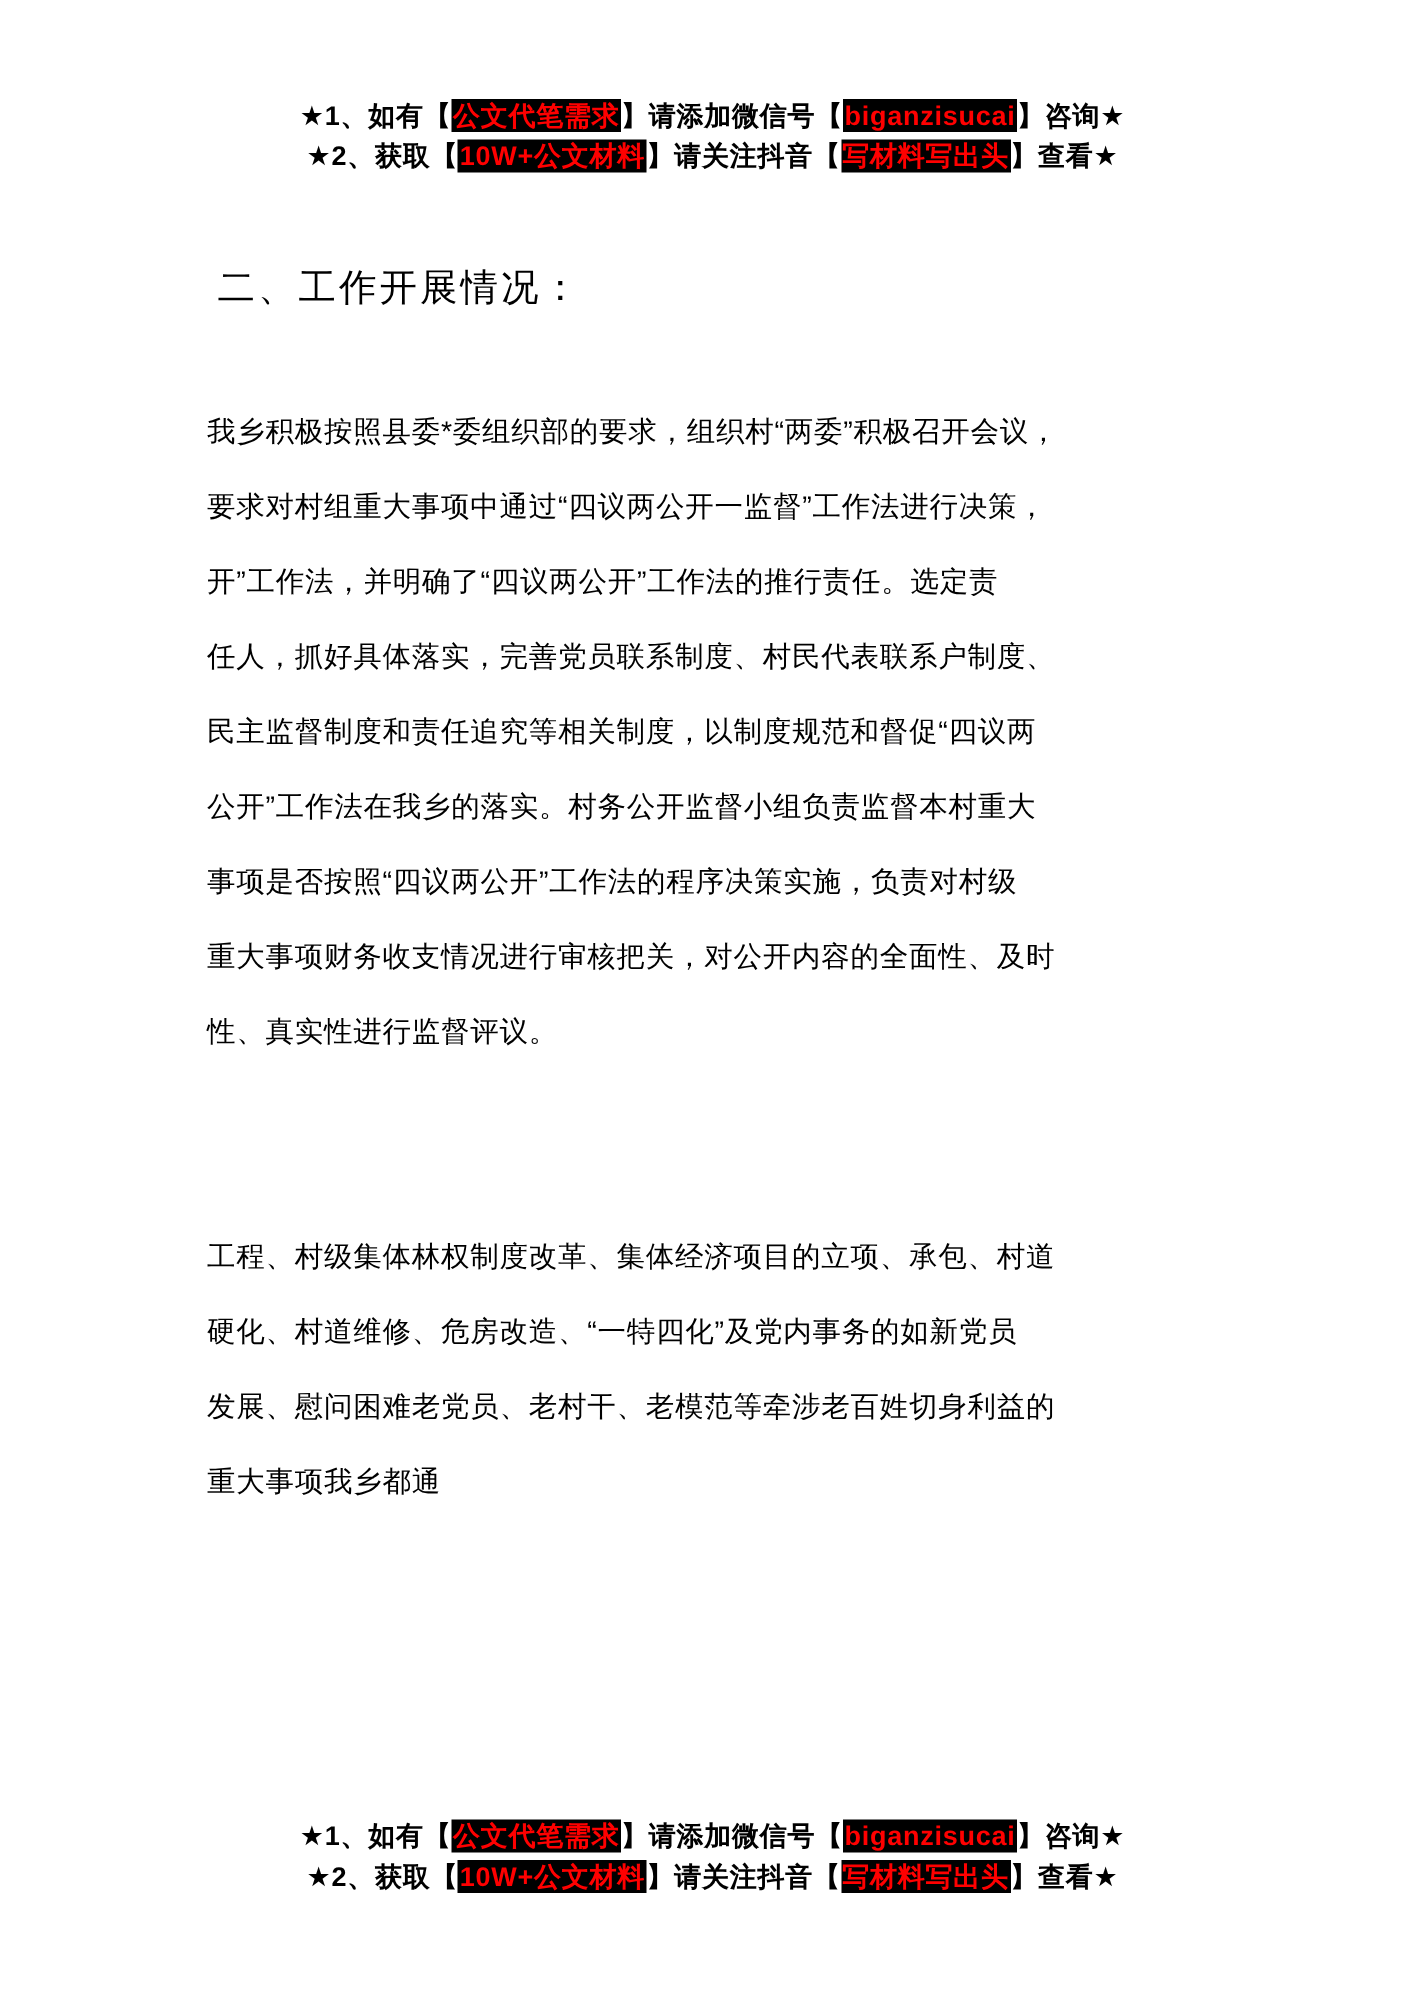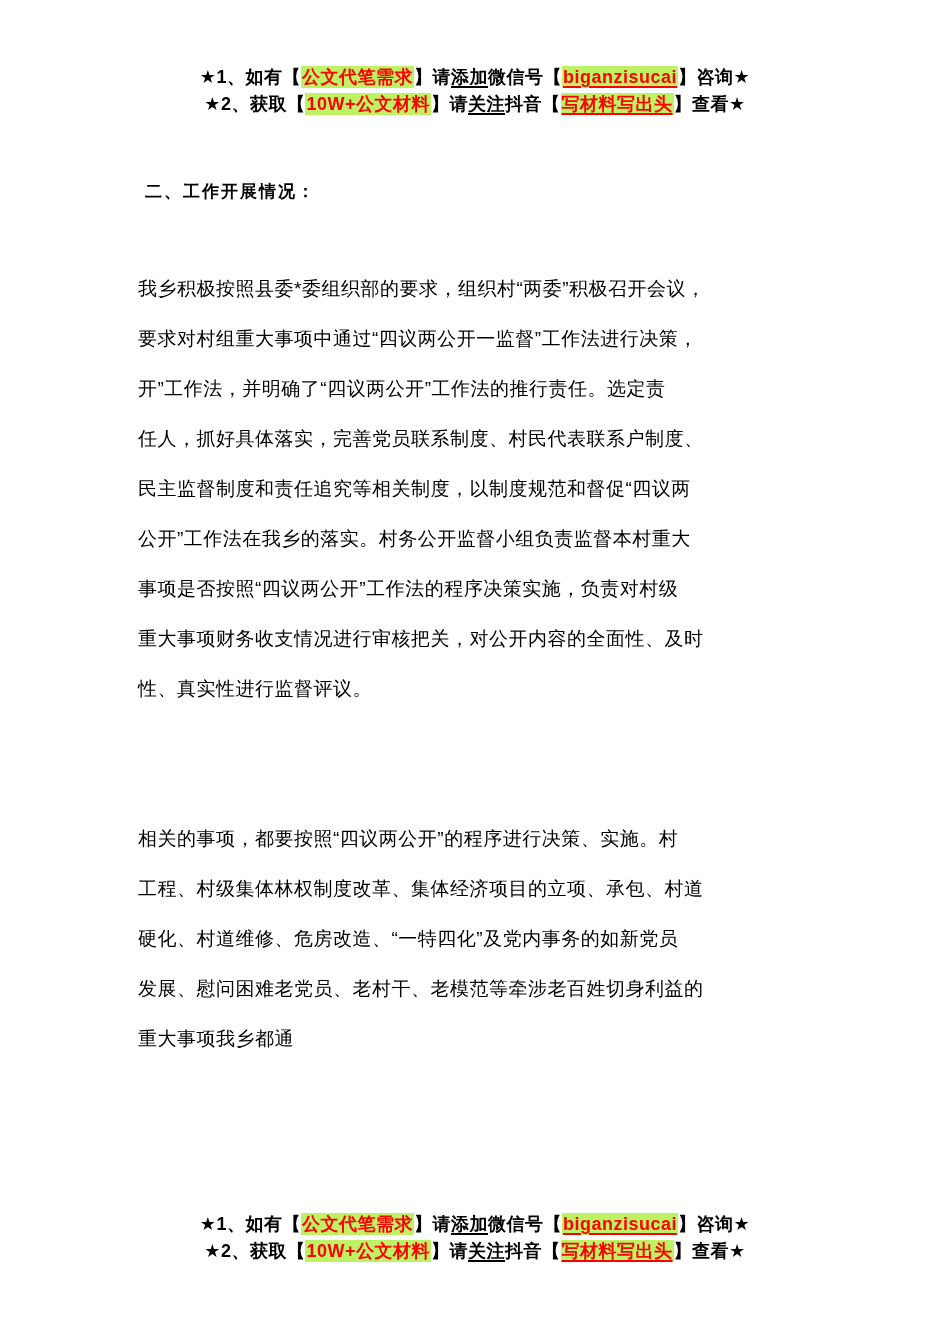--- a/index.html
+++ b/index.html
@@ -15,25 +15,25 @@
   .notice{
     position:absolute;left:0;width:100%;
     text-align:center;
     font-weight:bold;
     font-size:18px;line-height:27px;
     color:#000000;
     letter-spacing:0.5px;
   }
   .notice-header{top:64px;}
   .notice-footer{top:1211px;}
-  .hl{color:#ff0000;background:#bef264;padding:1px 1px;}
-  .u{text-decoration:underline;text-decoration-thickness:2px;text-underline-offset:3px;}
+  .hl{color:#ff0000;background:#000000;padding:1px 1px;}
+  .u{text-decoration-thickness:2px;text-underline-offset:3px;}
   .heading{
     position:absolute;left:145px;top:177px;margin:0;
-    font-size:17px;font-weight:700;line-height:30px;
+    font-size:25px;font-weight:400;line-height:30px;
     letter-spacing:2px;white-space:nowrap;
   }
   .para{position:absolute;left:138px;}
   .para .line{
     height:50px;line-height:50px;
     font-size:19px;letter-spacing:0.5px;
     white-space:nowrap;
   }
   .para-1{top:264px;}
   .para-2{top:814px;}
@@ -56,21 +56,20 @@
       <div class="line">开”工作法，并明确了“四议两公开”工作法的推行责任。选定责</div>
       <div class="line">任人，抓好具体落实，完善党员联系制度、村民代表联系户制度、</div>
       <div class="line">民主监督制度和责任追究等相关制度，以制度规范和督促“四议两</div>
       <div class="line">公开”工作法在我乡的落实。村务公开监督小组负责监督本村重大</div>
       <div class="line">事项是否按照“四议两公开”工作法的程序决策实施，负责对村级</div>
       <div class="line">重大事项财务收支情况进行审核把关，对公开内容的全面性、及时</div>
       <div class="line">性、真实性进行监督评议。</div>
     </div>
 
   <div class="para para-2">
-      <div class="line">相关的事项，都要按照“四议两公开”的程序进行决策、实施。村</div>
       <div class="line">工程、村级集体林权制度改革、集体经济项目的立项、承包、村道</div>
       <div class="line">硬化、村道维修、危房改造、“一特四化”及党内事务的如新党员</div>
       <div class="line">发展、慰问困难老党员、老村干、老模范等牵涉老百姓切身利益的</div>
       <div class="line">重大事项我乡都通</div>
     </div>
 
   <div class="notice notice-footer">
       <div class="nline"><span>★1、如有【</span><span class="hl">公文代笔需求</span><span>】请</span><span class="u">添加</span><span>微信号【</span><span class="hl u">biganzisucai</span><span>】咨询★</span></div>
       <div class="nline"><span>★2、获取【</span><span class="hl">10W+公文材料</span><span>】请</span><span class="u">关注</span><span>抖音【</span><span class="hl u">写材料写出头</span><span>】查看★</span></div>
     </div>

